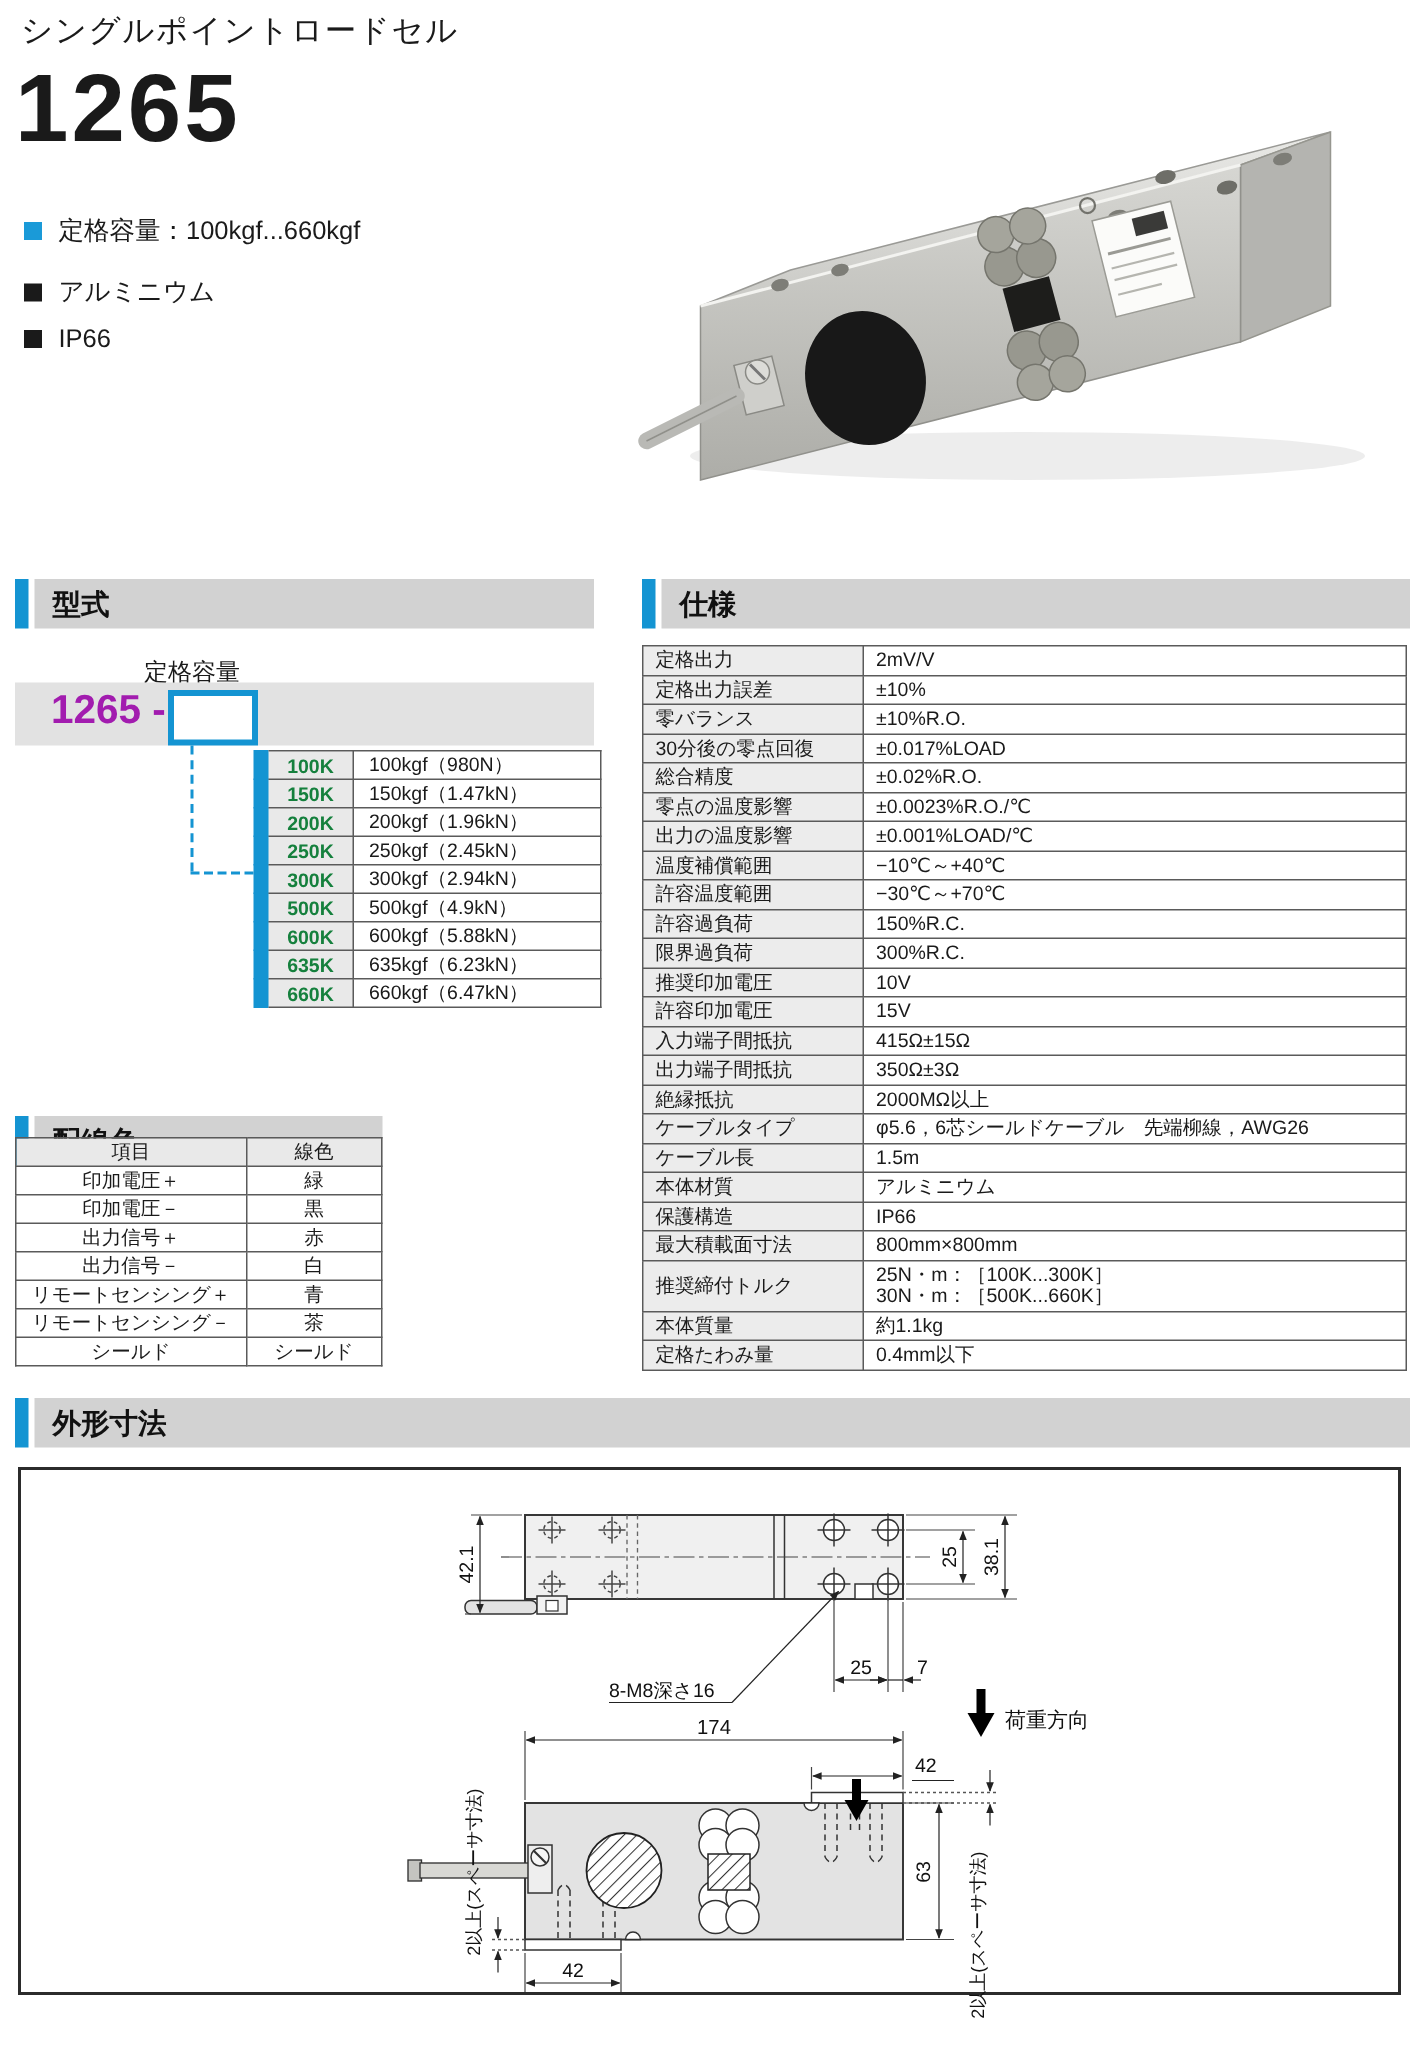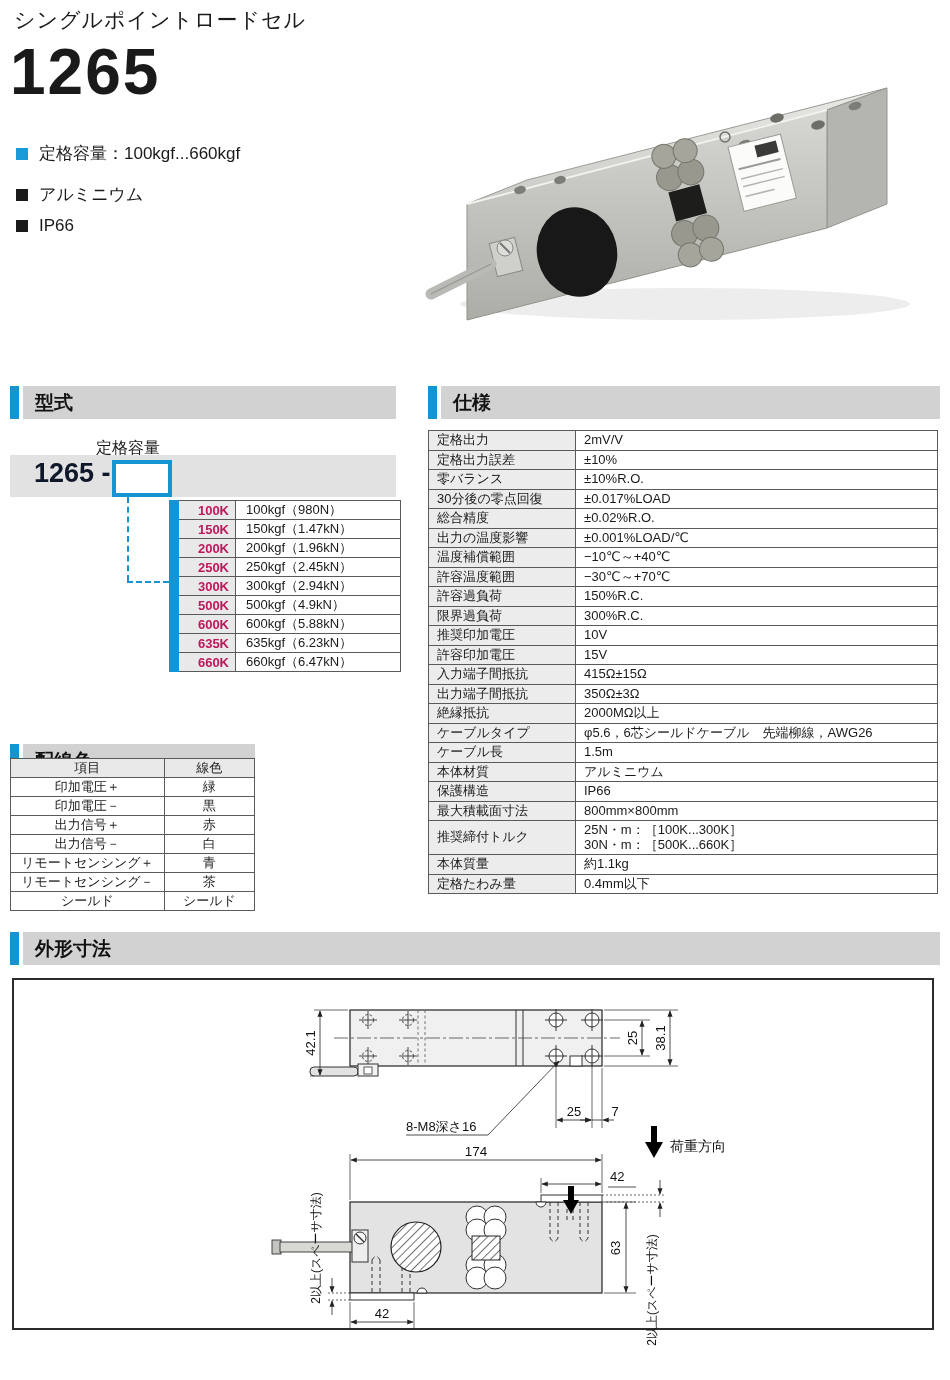--- a/index.html
+++ b/index.html
@@ -16,29 +16,29 @@
 
   
   .sec-head{position:absolute;height:33px;display:flex;}
   .blue-bar{width:9px;background:#1494d2;}
   .sec-gray{flex:1;background:#d2d2d2;display:flex;align-items:center;padding-left:12px;
             margin-left:4px;font-size:19px;font-weight:bold;color:#111;}
 
   
   .cap-label{position:absolute;left:96px;top:438px;font-size:16px;}
   .model-bar{position:absolute;left:10px;top:455px;width:386px;height:42px;background:#e2e2e2;}
-  .model-prefix{position:absolute;left:24px;top:3px;font-size:27px;font-weight:bold;color:#0f172a;}
+  .model-prefix{position:absolute;left:24px;top:3px;font-size:27px;font-weight:bold;color:#a21caf;}
   .code-box{position:absolute;left:102px;top:5px;width:52px;height:29px;background:#fff;border:4px solid #1494d2;}
   .conn-v{position:absolute;left:127px;top:497px;height:84px;width:0;border-left:2px dashed #1494d2;}
   .conn-h{position:absolute;left:127px;top:581px;width:42px;height:0;border-top:2px dashed #1494d2;}
 
   table{border-collapse:collapse;}
   .cap-table{position:absolute;left:169px;top:500px;border-left:10px solid #1494d2;}
   .cap-table td{border:1px solid #5a5a5a;font-size:13px;height:17px;padding:0 6px;}
-  .cap-table td.code{width:44px;text-align:right;font-weight:bold;color:#be185d;background:#e9e9e9;}
+  .cap-table td.code{width:44px;text-align:center;font-weight:bold;color:#15803d;background:#e9e9e9;}
   .cap-table td.val{width:148px;background:#fff;padding-left:10px;}
 
   .spec-table{position:absolute;left:428px;top:430px;width:510px;table-layout:fixed;}
   .spec-table th,.spec-table td{border:1px solid #5a5a5a;font-size:13px;line-height:14.5px;
       padding:2px 8px;vertical-align:middle;text-align:left;}
   .spec-table th{width:130px;background:#ececec;font-weight:normal;}
   .spec-table td{background:#fff;}
 
   .wire-table{position:absolute;left:10px;top:758px;width:245px;}
   .wire-table th,.wire-table td{border:1px solid #5a5a5a;font-size:13px;height:17px;text-align:center;padding:0 4px;}
@@ -215,20 +215,26 @@
         <tr>
           <th>30分後の零点回復</th>
           <td>
             <div>±0.017%LOAD</div>
           </td>
         </tr>
         <tr>
           <th>総合精度</th>
           <td>
             <div>±0.02%R.O.</div>
+          </td>
+        </tr>
+        <tr>
+          <th>零点の温度影響</th>
+          <td>
+            <div>±0.0023%R.O./℃</div>
           </td>
         </tr>
         <tr>
           <th>出力の温度影響</th>
           <td>
             <div>±0.001%LOAD/℃</div>
           </td>
         </tr>
         <tr>
           <th>温度補償範囲</th>

